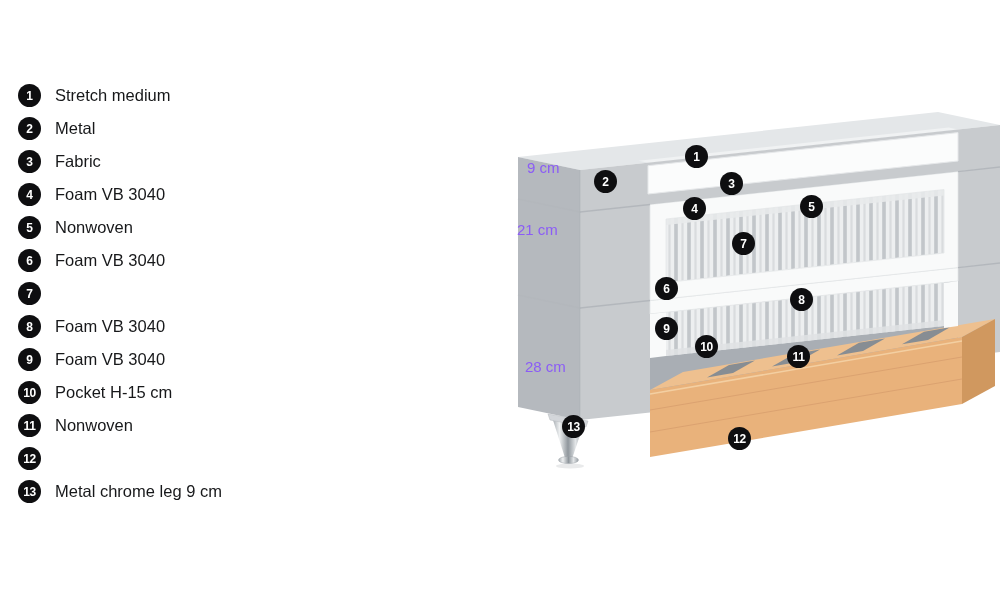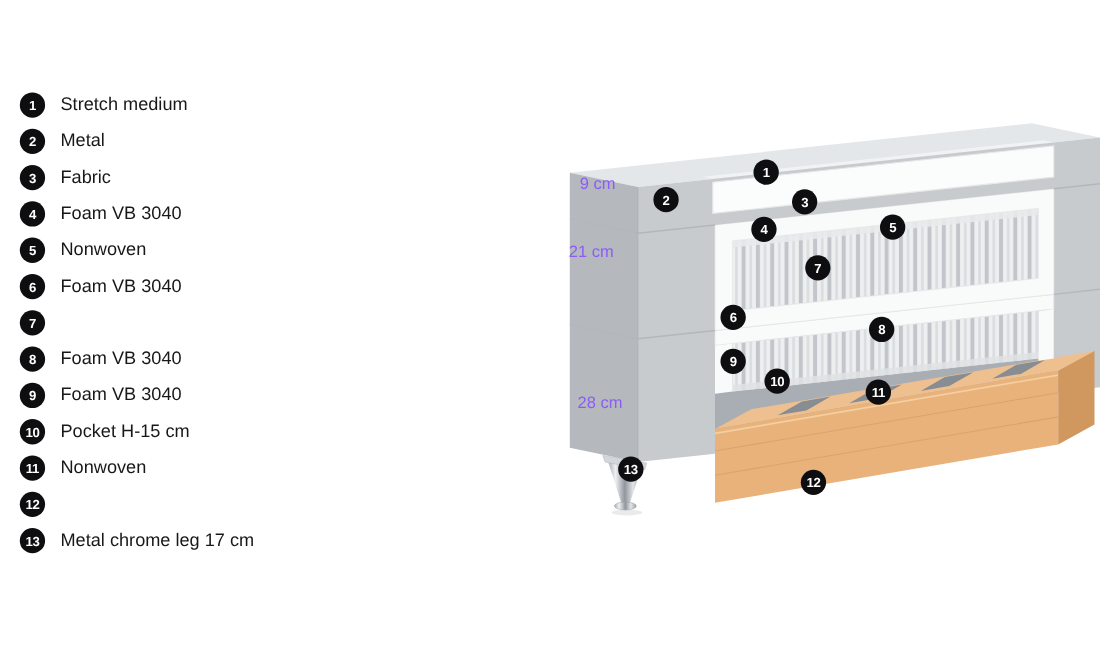--- a/index.html
+++ b/index.html
@@ -152,21 +152,21 @@
     </div>
     <div class="lrow">
       <span class="lnum">11</span>
       <span class="llabel">Nonwoven</span>
     </div>
     <div class="lrow">
       <span class="lnum">12</span>
     </div>
     <div class="lrow">
       <span class="lnum">13</span>
-      <span class="llabel">Metal chrome leg 17 cm</span>
+      <span class="llabel">Metal chrome leg 9 cm</span>
     </div>
   </div>
 
   <div class="hlabel" style="left:527px;top:159px;">9 cm</div>
   <div class="hlabel" style="left:517px;top:221px;">21 cm</div>
   <div class="hlabel" style="left:525px;top:325px;margin-top:33px;">28 cm</div>
 
   <div class="dbadge" style="left:685px;top:145px;">1</div>
   <div class="dbadge" style="left:594px;top:170px;">2</div>
   <div class="dbadge" style="left:720px;top:172px;">3</div>

